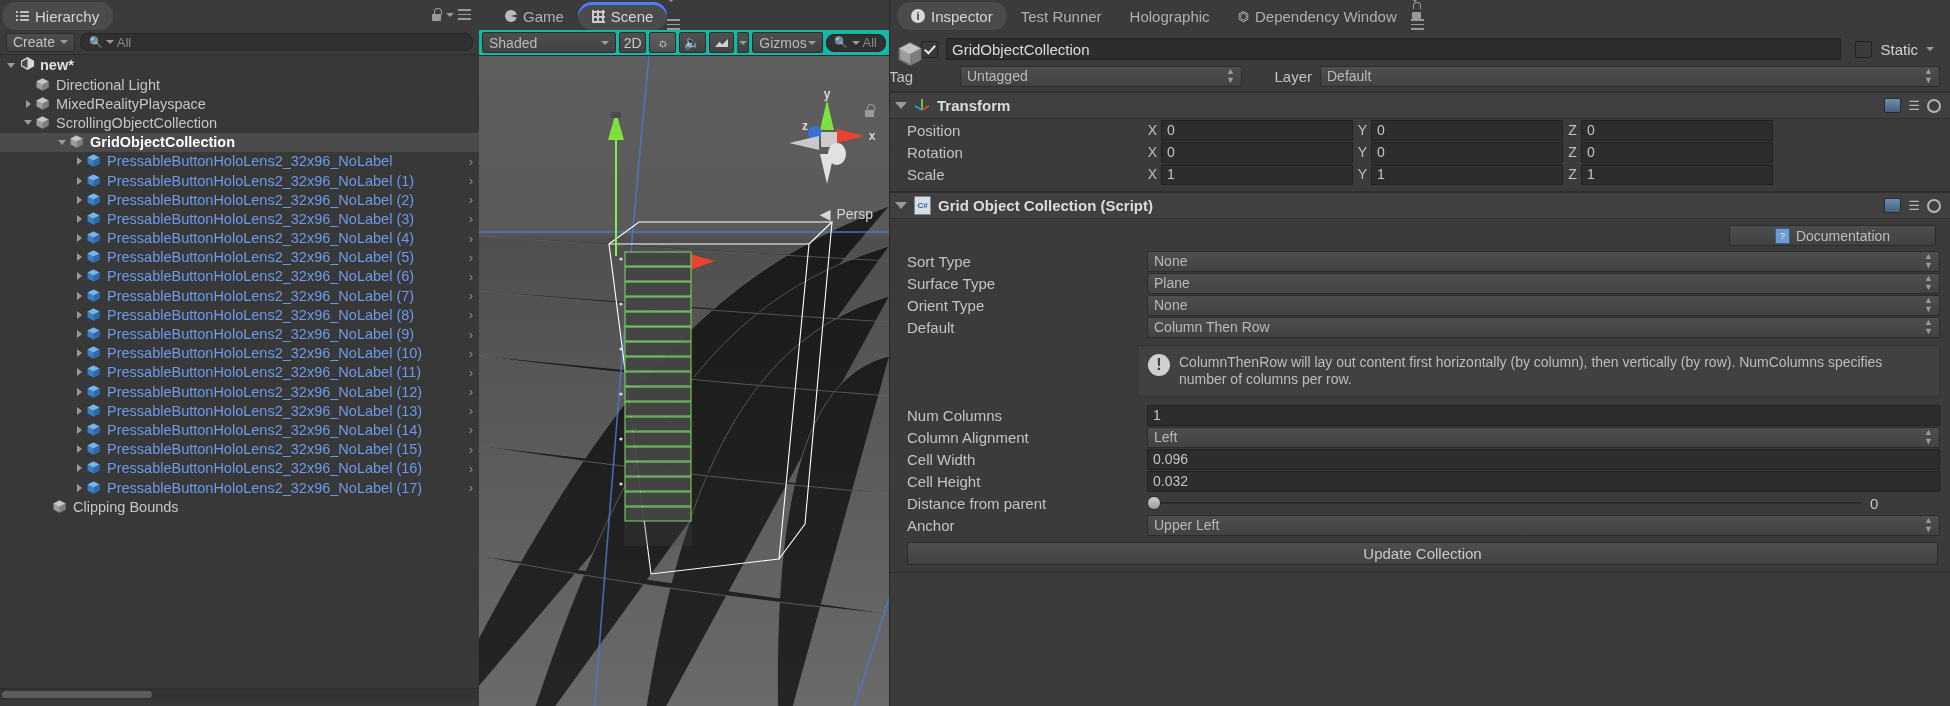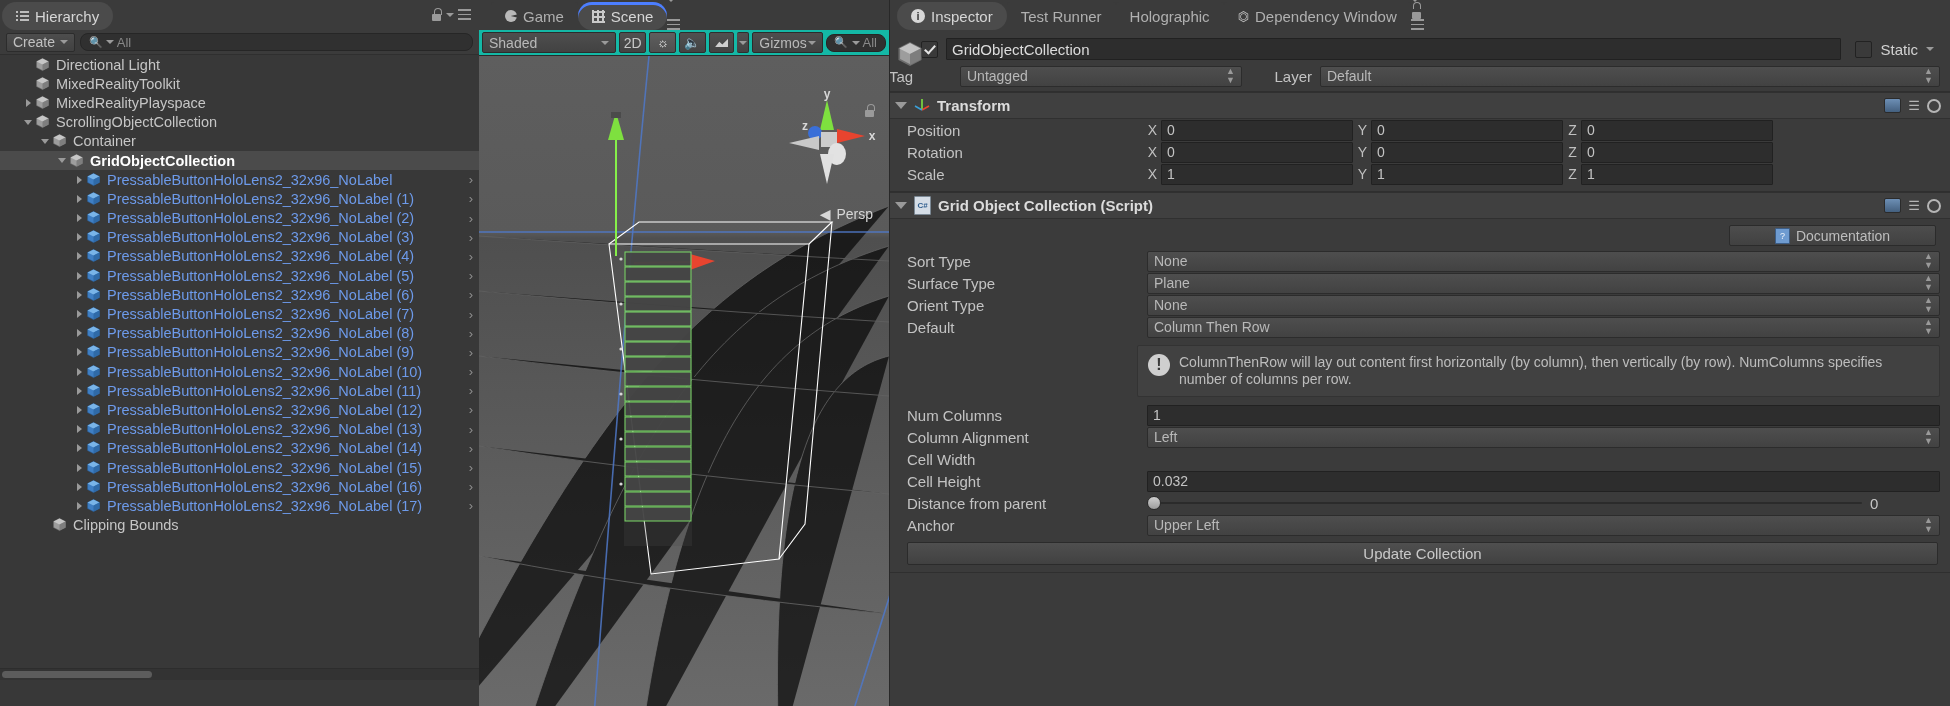--- a/index.html
+++ b/index.html
@@ -149,82 +149,70 @@
         <span>Create</span>
         <span class="caret"></span>
       </div>
       <div class="search">
         <span style="font-size:11px;">🔍</span>
         <span class="caret"></span>
         <span>All</span>
       </div>
     </div>
 
+    <div class="row" style="height:20px;font-weight:bold;color:#e0e0e0;padding-left:4px;">
+      <span class="arrow">
+          <i class="tri open"></i>
+        </span>
+      <span style="margin-left:2px;">
+        <svg width="15" height="15" viewBox="0 0 16 16">
+            <polygon points="8,1 15,5 15,11 8,15 1,11 1,5" fill="#d8d8d8"></polygon>
+            <polygon points="8,3 8,13 2,10 2,6" fill="#4a4a4a"></polygon>
+          </svg>
+      </span>
+      <span class="lbl">new*</span>
+    </div>
 
     <div class="hlist" id="hier-list">
         <div class="row" style="padding-left: 21px;">
           <span class="arrow"></span>
           <span class="cube">
             <svg width="15" height="15" viewBox="0 0 16 16">
               <polygon points="8,1.5 14.3,4.8 14.3,11.2 8,14.5 1.7,11.2 1.7,4.8" fill="#9d9d9d" stroke="#6f6f6f" stroke-width=".6"></polygon>
               <polygon points="8,1.5 14.3,4.8 8,8.1 1.7,4.8" fill="#c6c6c6"></polygon>
               <polygon points="8,8.1 14.3,4.8 14.3,11.2 8,14.5" fill="#7e7e7e"></polygon>
             </svg>
           </span>
           <span class="lbl">Directional Light</span>
         </div>
         <div class="row" style="padding-left: 21px;">
-          <span class="arrow"></span>
+          <span class="arrow">
+            <i class="tri"></i>
+          </span>
           <span class="cube">
             <svg width="15" height="15" viewBox="0 0 16 16">
               <polygon points="8,1.5 14.3,4.8 14.3,11.2 8,14.5 1.7,11.2 1.7,4.8" fill="#9d9d9d" stroke="#6f6f6f" stroke-width=".6"></polygon>
               <polygon points="8,1.5 14.3,4.8 8,8.1 1.7,4.8" fill="#c6c6c6"></polygon>
               <polygon points="8,8.1 14.3,4.8 14.3,11.2 8,14.5" fill="#7e7e7e"></polygon>
             </svg>
           </span>
-          <span class="lbl">MixedRealityToolkit</span>
+          <span class="lbl">MixedRealityPlayspace</span>
         </div>
         <div class="row" style="padding-left: 21px;">
           <span class="arrow">
-            <i class="tri"></i>
+            <i class="tri open"></i>
           </span>
           <span class="cube">
             <svg width="15" height="15" viewBox="0 0 16 16">
               <polygon points="8,1.5 14.3,4.8 14.3,11.2 8,14.5 1.7,11.2 1.7,4.8" fill="#9d9d9d" stroke="#6f6f6f" stroke-width=".6"></polygon>
               <polygon points="8,1.5 14.3,4.8 8,8.1 1.7,4.8" fill="#c6c6c6"></polygon>
               <polygon points="8,8.1 14.3,4.8 14.3,11.2 8,14.5" fill="#7e7e7e"></polygon>
             </svg>
           </span>
-          <span class="lbl">MixedRealityPlayspace</span>
-        </div>
-        <div class="row" style="padding-left: 21px;">
-          <span class="arrow">
-            <i class="tri open"></i>
-          </span>
-          <span class="cube">
-            <svg width="15" height="15" viewBox="0 0 16 16">
-              <polygon points="8,1.5 14.3,4.8 14.3,11.2 8,14.5 1.7,11.2 1.7,4.8" fill="#9d9d9d" stroke="#6f6f6f" stroke-width=".6"></polygon>
-              <polygon points="8,1.5 14.3,4.8 8,8.1 1.7,4.8" fill="#c6c6c6"></polygon>
-              <polygon points="8,8.1 14.3,4.8 14.3,11.2 8,14.5" fill="#7e7e7e"></polygon>
-            </svg>
-          </span>
           <span class="lbl">ScrollingObjectCollection</span>
-        </div>
-        <div class="row" style="padding-left: 38px;">
-          <span class="arrow">
-            <i class="tri open"></i>
-          </span>
-          <span class="cube">
-            <svg width="15" height="15" viewBox="0 0 16 16">
-              <polygon points="8,1.5 14.3,4.8 14.3,11.2 8,14.5 1.7,11.2 1.7,4.8" fill="#9d9d9d" stroke="#6f6f6f" stroke-width=".6"></polygon>
-              <polygon points="8,1.5 14.3,4.8 8,8.1 1.7,4.8" fill="#c6c6c6"></polygon>
-              <polygon points="8,8.1 14.3,4.8 14.3,11.2 8,14.5" fill="#7e7e7e"></polygon>
-            </svg>
-          </span>
-          <span class="lbl">Container</span>
         </div>
         <div class="row sel" style="padding-left: 55px;">
           <span class="arrow">
             <i class="tri open"></i>
           </span>
           <span class="cube">
             <svg width="15" height="15" viewBox="0 0 16 16">
               <polygon points="8,1.5 14.3,4.8 14.3,11.2 8,14.5 1.7,11.2 1.7,4.8" fill="#9d9d9d" stroke="#6f6f6f" stroke-width=".6"></polygon>
               <polygon points="8,1.5 14.3,4.8 8,8.1 1.7,4.8" fill="#c6c6c6"></polygon>
               <polygon points="8,8.1 14.3,4.8 14.3,11.2 8,14.5" fill="#7e7e7e"></polygon>
@@ -843,20 +831,21 @@
       <div class="prow">
         <span class="plabel">Column Alignment</span>
         <span class="dd wide" style="justify-content:space-between;">
           <span>Left</span>
           <span style="font-size:9px;line-height:9px;color:#9a9a9a;">▲<br>▼</span>
         </span>
       </div>
 
       <div class="prow">
         <span class="plabel">Cell Width</span>
+        <span class="fld wide">0.096</span>
       </div>
 
       <div class="prow">
         <span class="plabel">Cell Height</span>
         <span class="fld wide">0.032</span>
       </div>
 
       <div class="prow">
         <span class="plabel">Distance from parent</span>
         <span class="slider">

